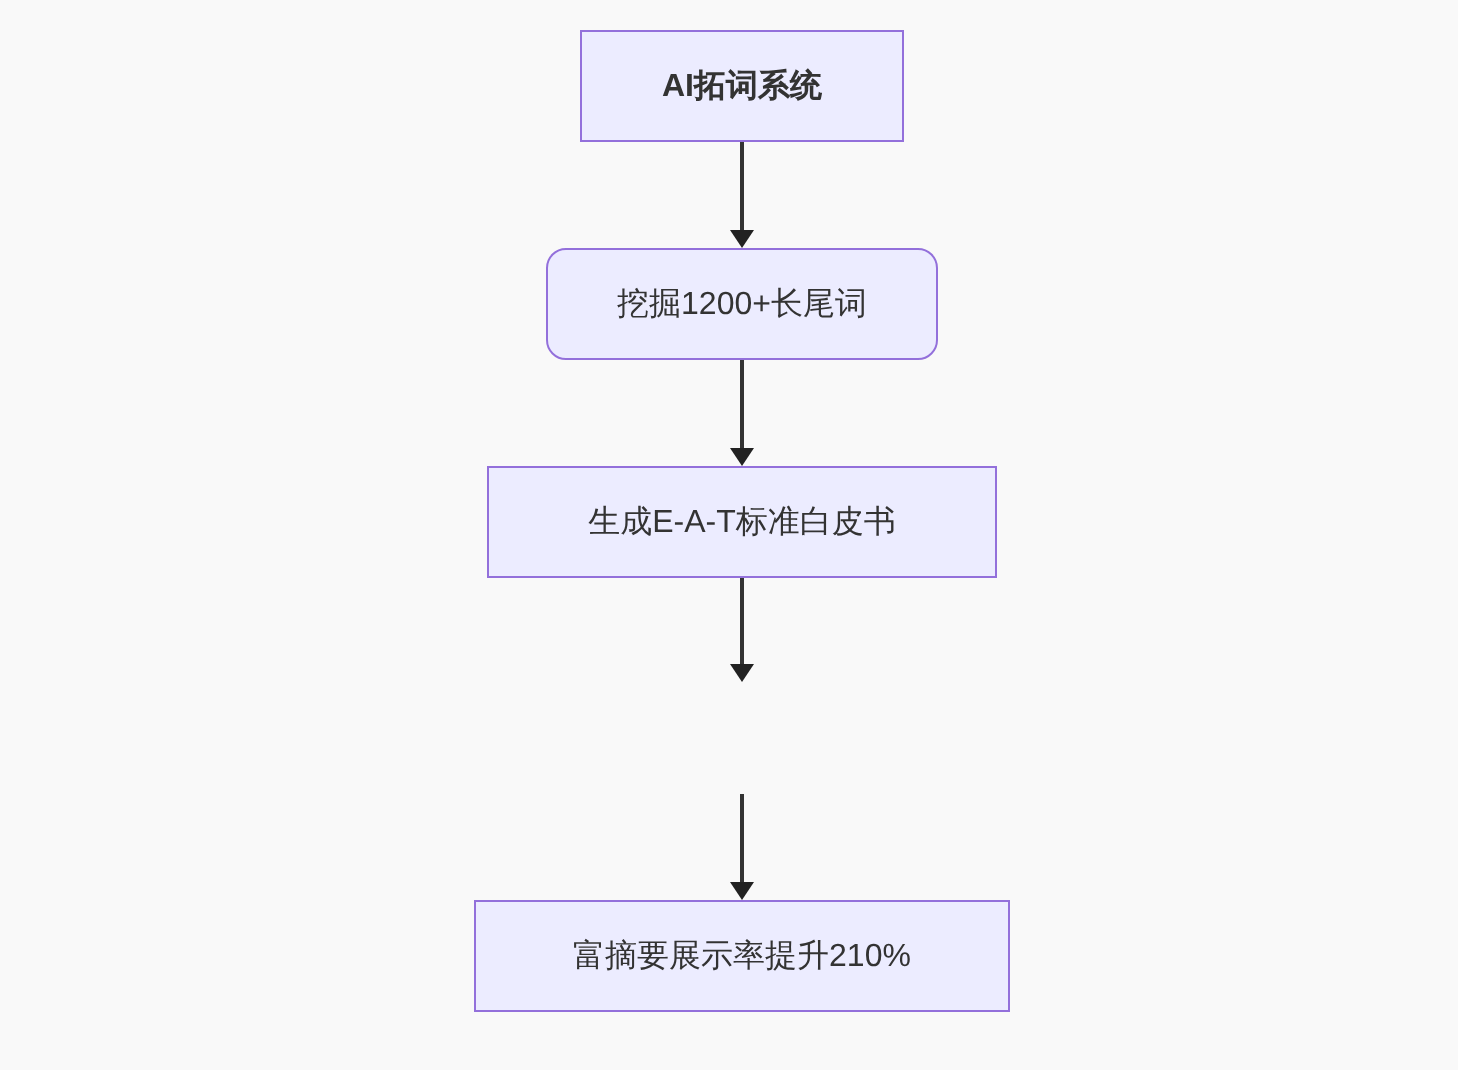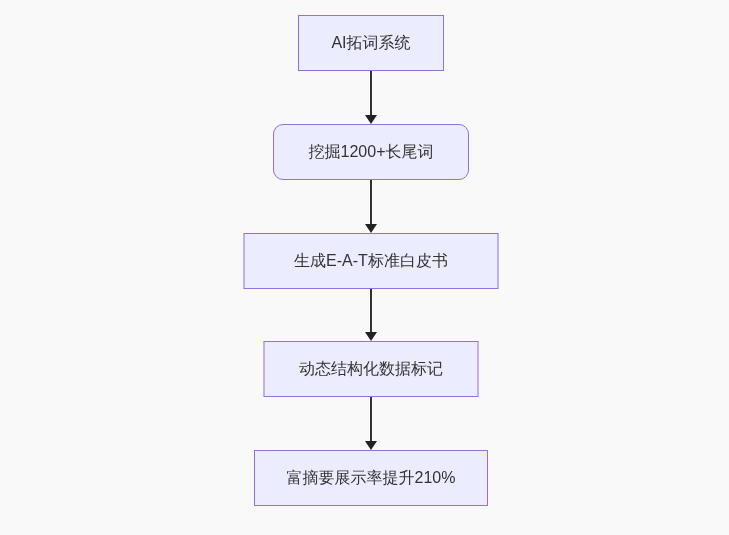--- a/index.html
+++ b/index.html
@@ -26,25 +26,25 @@
     box-sizing: border-box;
     background: #ECECFF;
     border: 1px solid #9370DB;
     color: #333333;
     font-size: 16px;
     display: flex;
     align-items: center;
     justify-content: center;
     white-space: nowrap;
   }
-  .n1 { top: 15px;  width: 146px; }
+  .n1 { top: 15px;  width: 162px; font-weight: bold; }
   .n2 { top: 124px; width: 196px; border-radius: 10px; }
   .n3 { top: 233px; width: 255px; }
   .n4 { top: 341px; width: 215px; }
-  .n5 { top: 450px; width: 234px; }
+  .n5 { top: 450px; width: 268px; }
 
   .flow-edge {
     position: absolute;
     left: 371px;
     transform: translateX(-50%);
     width: 12px;
     display: flex;
     flex-direction: column;
     align-items: center;
   }
@@ -90,23 +90,20 @@
 
   <div class="flow-node n3">
     <span>生成E-A-T标准白皮书</span>
   </div>
 
   <div class="flow-edge e3">
     <div class="edge-line"></div>
     <div class="edge-arrowhead"></div>
   </div>
 
-  <div class="flow-node n4">
-    <span>动态结构化数据标记</span>
-  </div>
 
   <div class="flow-edge e4">
     <div class="edge-line"></div>
     <div class="edge-arrowhead"></div>
   </div>
 
   <div class="flow-node n5">
     <span>富摘要展示率提升210%</span>
   </div>
 

